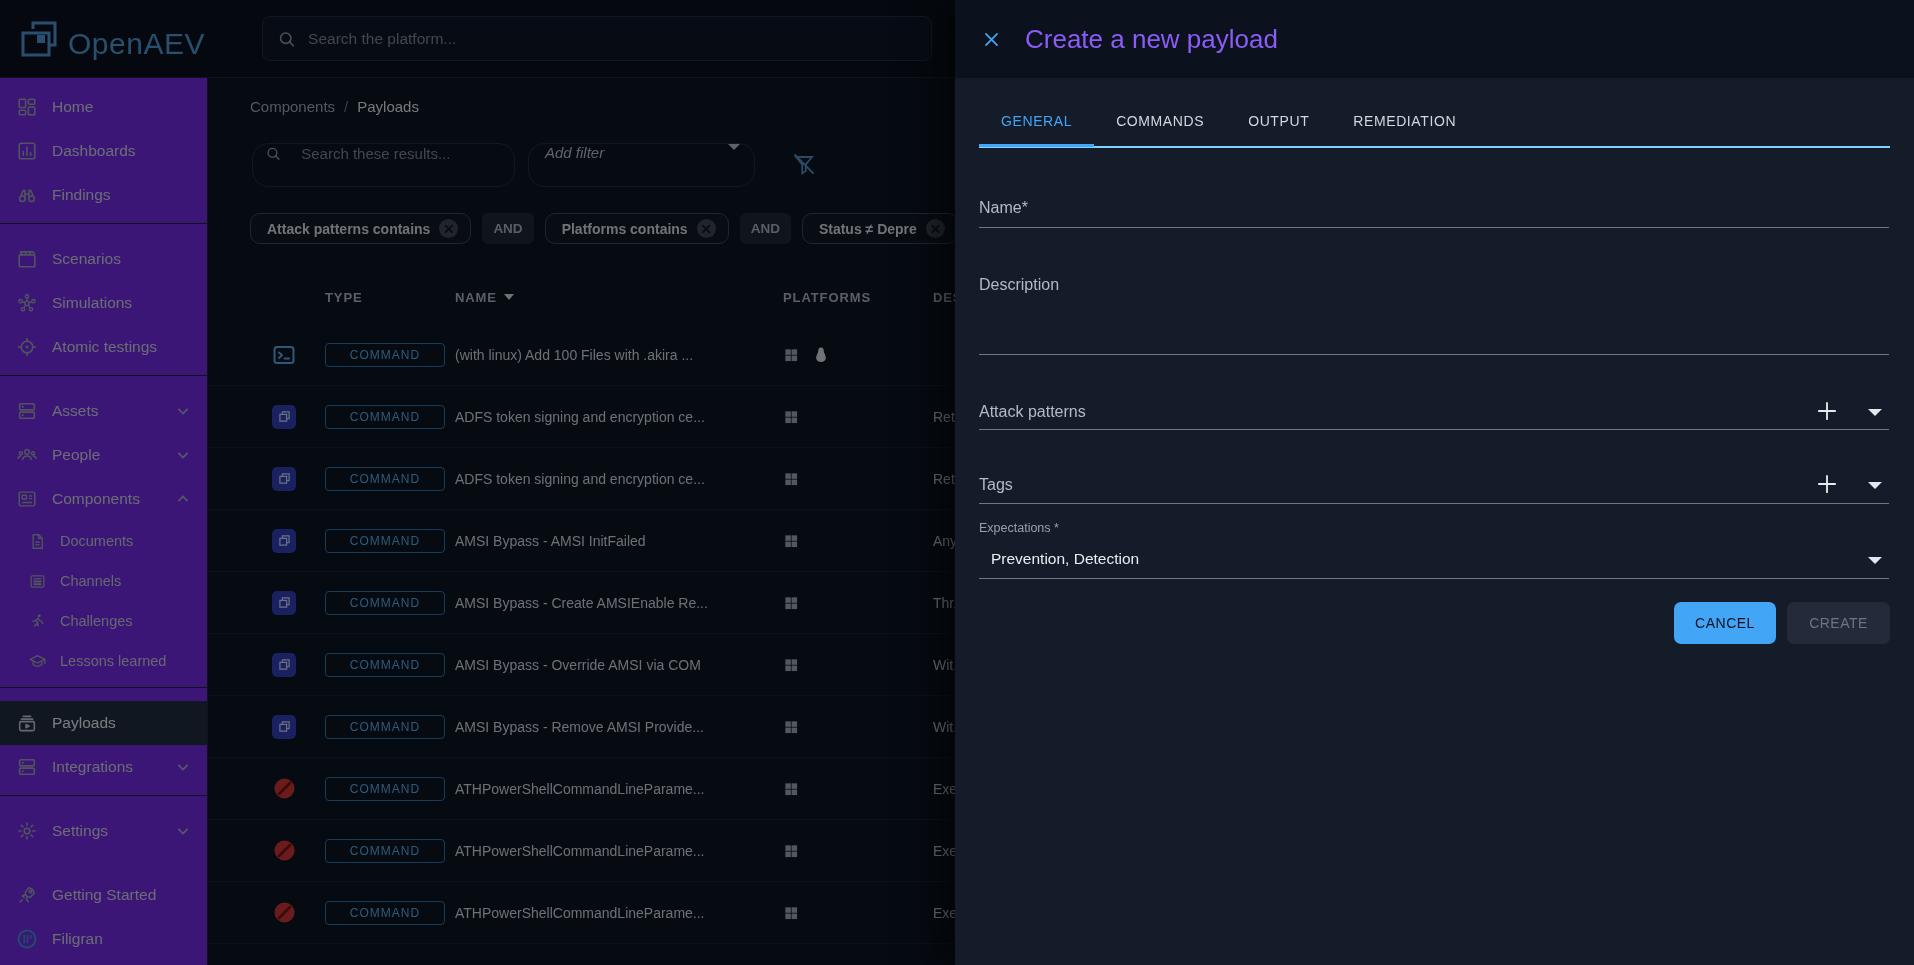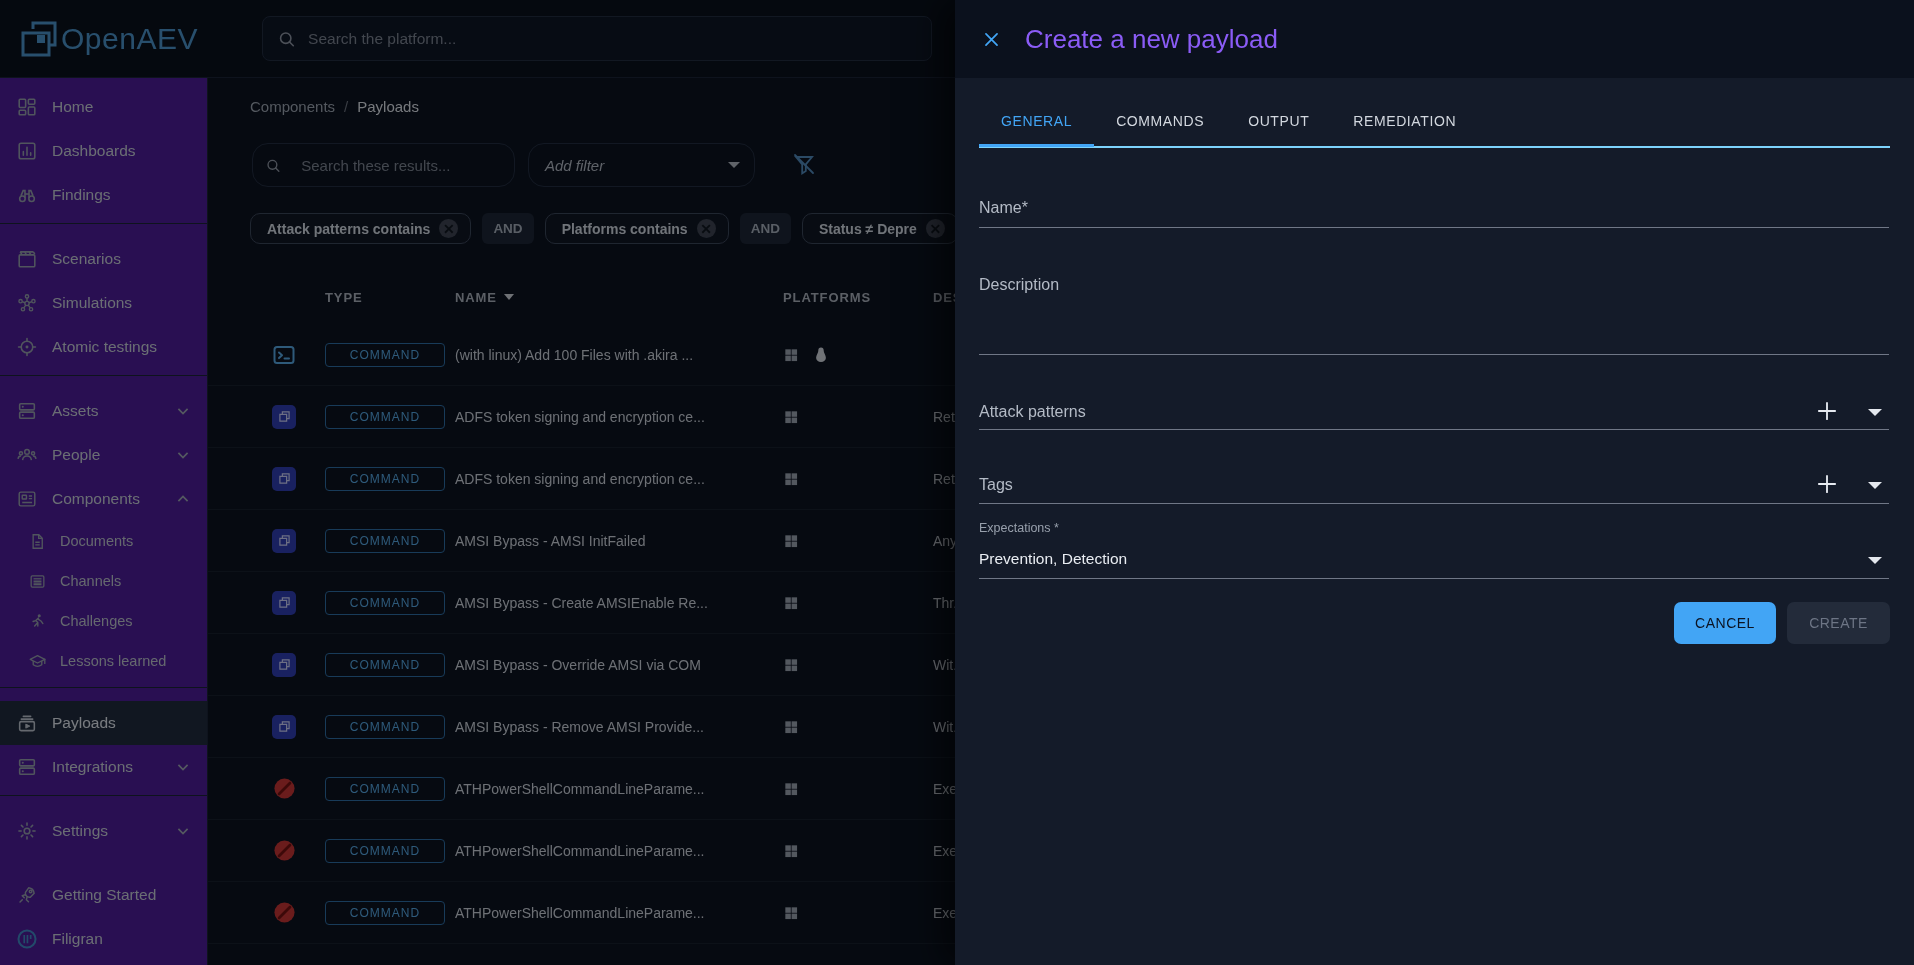--- a/index.html
+++ b/index.html
@@ -1,48 +1,48 @@
 <!DOCTYPE html>
 <html><head>
 <meta charset="utf-8">
 <style>
   html,body{margin:0;padding:0;background:#05080f;}
   *{box-sizing:border-box;font-family:"Liberation Sans",sans-serif;}
   .screen{position:relative;width:1914px;height:965px;overflow:hidden;background:#0c1320;}
 
   
   .topbar{position:absolute;left:0;top:0;width:100%;height:78px;background:#0a111d;border-bottom:1px solid #1b2435;display:flex;align-items:center;}
-  .logo{display:flex;align-items:center;gap:0;padding-left:17px;}
+  .logo{display:flex;align-items:flex-end;gap:7px;padding-left:17px;}
   .logo-text{font-size:30px;font-weight:500;color:#4a90c6;letter-spacing:.5px;}
   .gsearch{position:absolute;left:262px;top:16px;width:670px;height:45px;border:1px solid #212c3f;border-radius:8px;background:#0d1626;display:flex;align-items:center;padding:0 14px;gap:10px;color:#8b93a0;}
   .gsearch input{background:transparent;border:none;outline:none;color:#c8cdd6;font-size:15.5px;width:100%;}
   .gsearch input::placeholder{color:#79818e;}
 
   
-  .sidebar{position:absolute;left:0;top:78px;width:208px;bottom:0;background:#4c1d95;border-right:1px solid #1b2435;padding-top:7px;}
+  .sidebar{position:absolute;left:0;top:78px;width:208px;bottom:0;background:#6d28d9;border-right:1px solid #1b2435;padding-top:7px;}
   .nav-item{height:44px;display:flex;align-items:center;padding:0 14px 0 16px;gap:14px;cursor:pointer;}
   .nav-item.sub{height:40px;padding-left:26px;gap:12px;}
   .nav-item.selected{background:#202b3d;}
   .nav-ico{width:22px;height:22px;flex:0 0 22px;display:flex;align-items:center;justify-content:center;}
   .nav-ico svg{width:22px;height:22px;}
   .nav-item.sub .nav-ico svg{width:19px;height:19px;}
   .nav-label{font-size:15.5px;color:#c2c9d3;flex:1;white-space:nowrap;}
   .nav-item.sub .nav-label{font-size:14.5px;color:#b8bfc9;}
   .nav-item.selected .nav-label{color:#dbe1e9;}
   .nav-chev{width:20px;height:20px;}
   .nav-divider{height:1px;background:#1b2435;margin:6px 0 13px 0;}
   .nav-gap{height:20px;}
 
   
   .content{position:absolute;left:208px;top:78px;right:0;bottom:0;}
   .breadcrumb{position:absolute;left:42px;top:20px;font-size:15px;display:flex;gap:9px;align-items:center;}
   .bc-parent{color:#98a1ad;}
   .bc-sep{color:#69707c;}
   .bc-current{color:#d8dde4;}
-  .box-input{position:absolute;top:65px;height:44px;border:1px solid #222d40;border-radius:16px;display:flex;align-items:center;padding:0 12px;gap:18px;color:#8b93a0;}
+  .box-input{position:absolute;top:65px;height:44px;border:1px solid #222d40;border-radius:16px;display:flex;align-items:flex-start;padding:0 12px;gap:18px;color:#8b93a0;}
   .rsearch{left:44px;width:263px;}
   .rsearch input{background:transparent;border:none;outline:none;color:#c8cdd6;font-size:15px;width:100%;}
   .rsearch input::placeholder{color:#79818e;}
   .addfilter{left:320px;width:227px;justify-content:space-between;padding:0 14px 0 16px;cursor:pointer;}
   .addfilter span{color:#aeb5c0;font-size:15px;font-style:italic;}
   .caret{width:0;height:0;border-left:6px solid transparent;border-right:6px solid transparent;border-top:6px solid #aeb5c0;}
   .clearfilter{position:absolute;left:584px;top:74px;width:24px;height:24px;cursor:pointer;}
 
   .chips{position:absolute;left:42px;top:135px;display:flex;align-items:center;gap:11px;white-space:nowrap;}
   .chip{height:31px;border:1px solid #3a4558;border-radius:10px;display:inline-flex;align-items:center;padding:0 12px 0 16px;gap:9px;color:#ccd3dc;font-weight:700;font-size:14px;background:rgba(255,255,255,0.02);}
@@ -68,21 +68,21 @@
   .drawer-head{height:78px;background:#0b111d;display:flex;align-items:center;gap:17px;padding-left:19px;}
   .drawer-close{width:34px;height:34px;display:flex;align-items:center;justify-content:center;cursor:pointer;}
   .drawer-title{font-size:26px;color:#8b5cf6;font-weight:400;}
   .tabs{position:absolute;left:24px;right:24px;top:95px;height:53px;display:flex;border-bottom:2px solid #7dd3fc;}
   .tab{padding:0 22px;display:flex;align-items:center;justify-content:center;font-size:14px;font-weight:500;letter-spacing:.6px;color:#d3d8df;cursor:pointer;position:relative;}
   .tab.active{color:#42a5f5;}
   .tab.active::after{content:"";position:absolute;left:0;right:0;bottom:-1px;height:3px;background:#42a5f5;}
 
   .field-label{position:absolute;left:24px;font-size:16px;color:#b4bbc6;}
   .field-label.small{font-size:12.5px;color:#98a0ac;}
-  .field-value{position:absolute;left:24px;font-size:15.5px;color:#e9edf2;}
+  .field-value{position:absolute;left:36px;font-size:15.5px;color:#e9edf2;}
   .fline{position:absolute;left:24px;right:25px;height:1px;background:#8f97a5;opacity:.75;}
   .plus-btn{position:absolute;right:74px;width:26px;height:26px;cursor:pointer;}
   .sel-caret{position:absolute;right:32px;width:0;height:0;border-left:7px solid transparent;border-right:7px solid transparent;border-top:7px solid #e4e8ee;cursor:pointer;}
 
   .btn{position:absolute;top:602px;height:42px;border:none;border-radius:7px;font-size:14px;font-weight:500;letter-spacing:.5px;cursor:pointer;}
   .btn-cancel{right:138px;width:102px;background:#42a5f5;color:#0b1322;}
   .btn-create{right:24px;width:103px;background:#232b3a;color:#6d7585;}
 </style>
 </head>
 <body>

